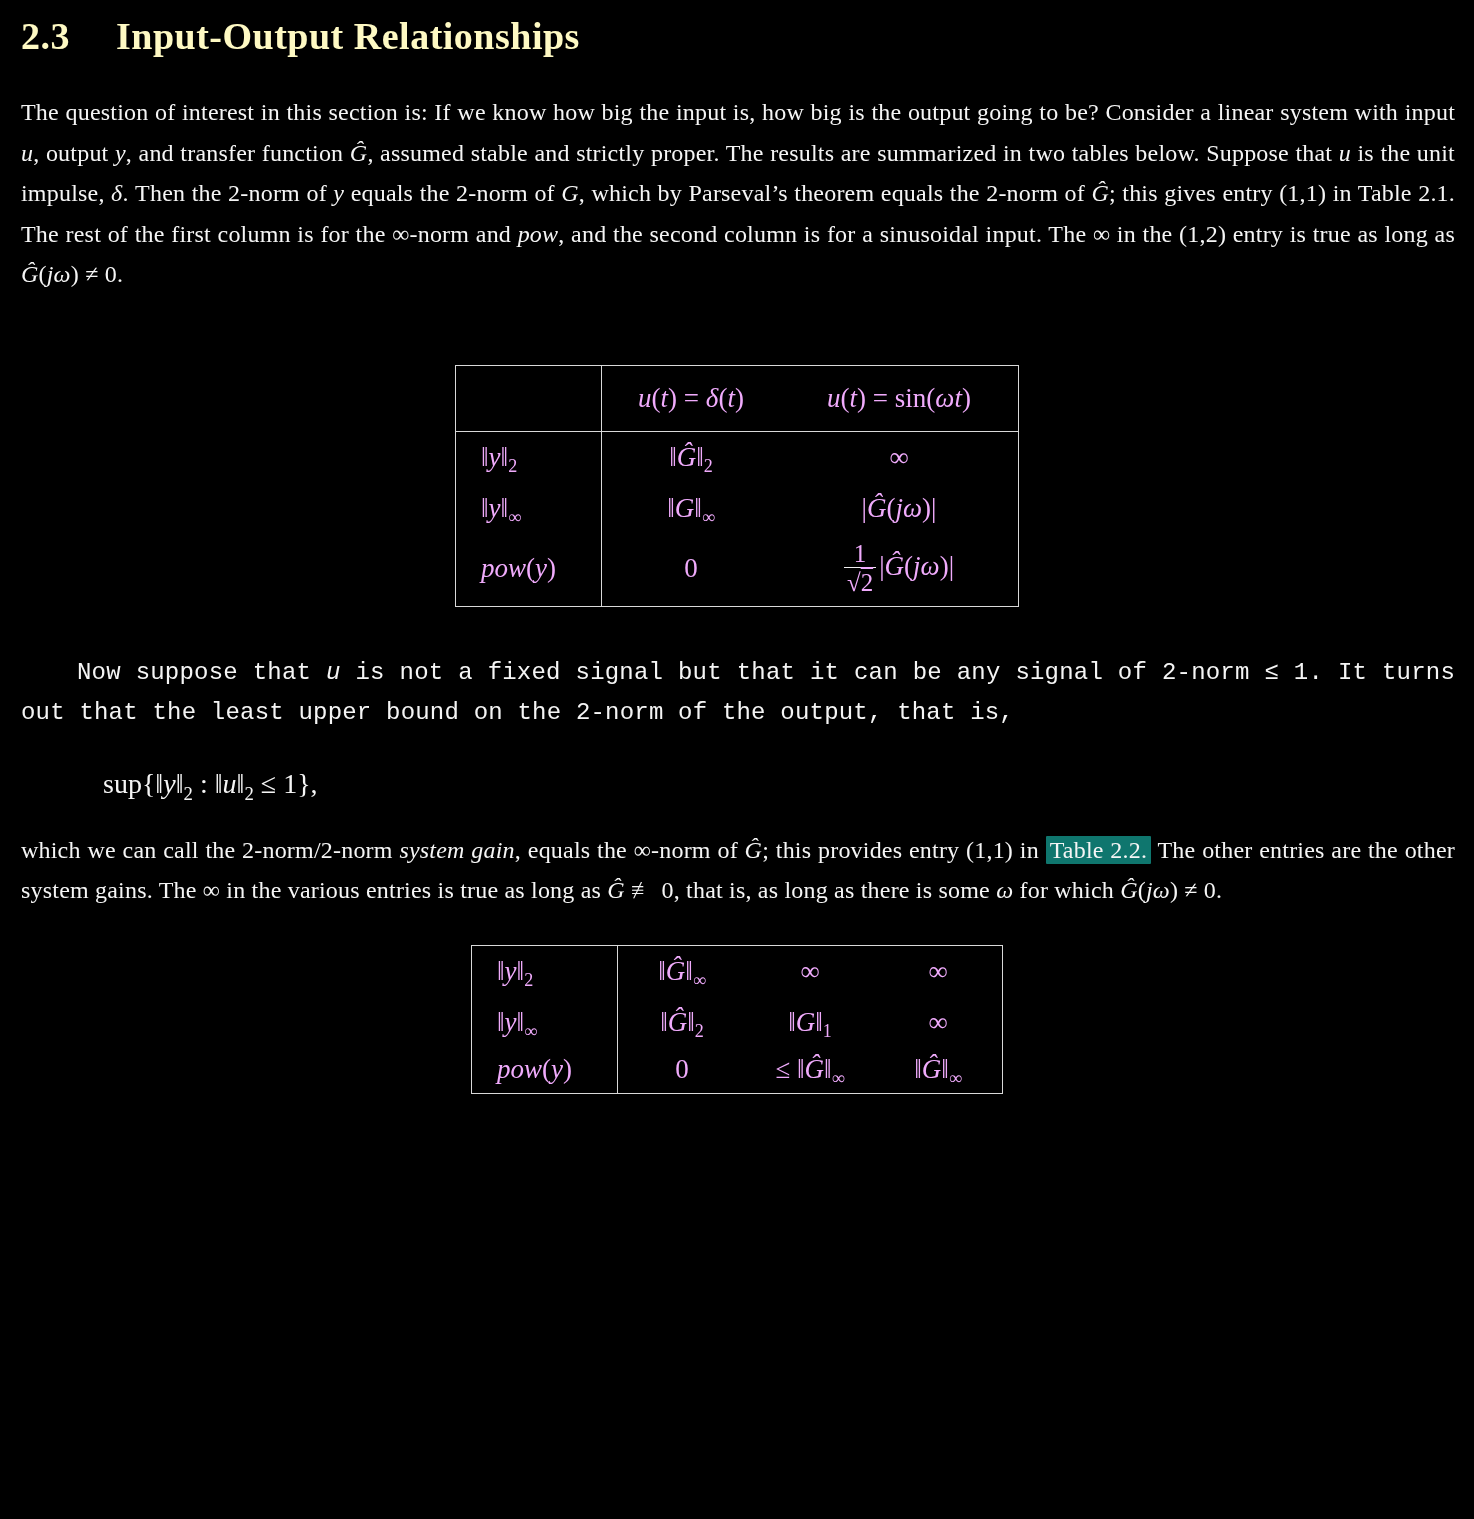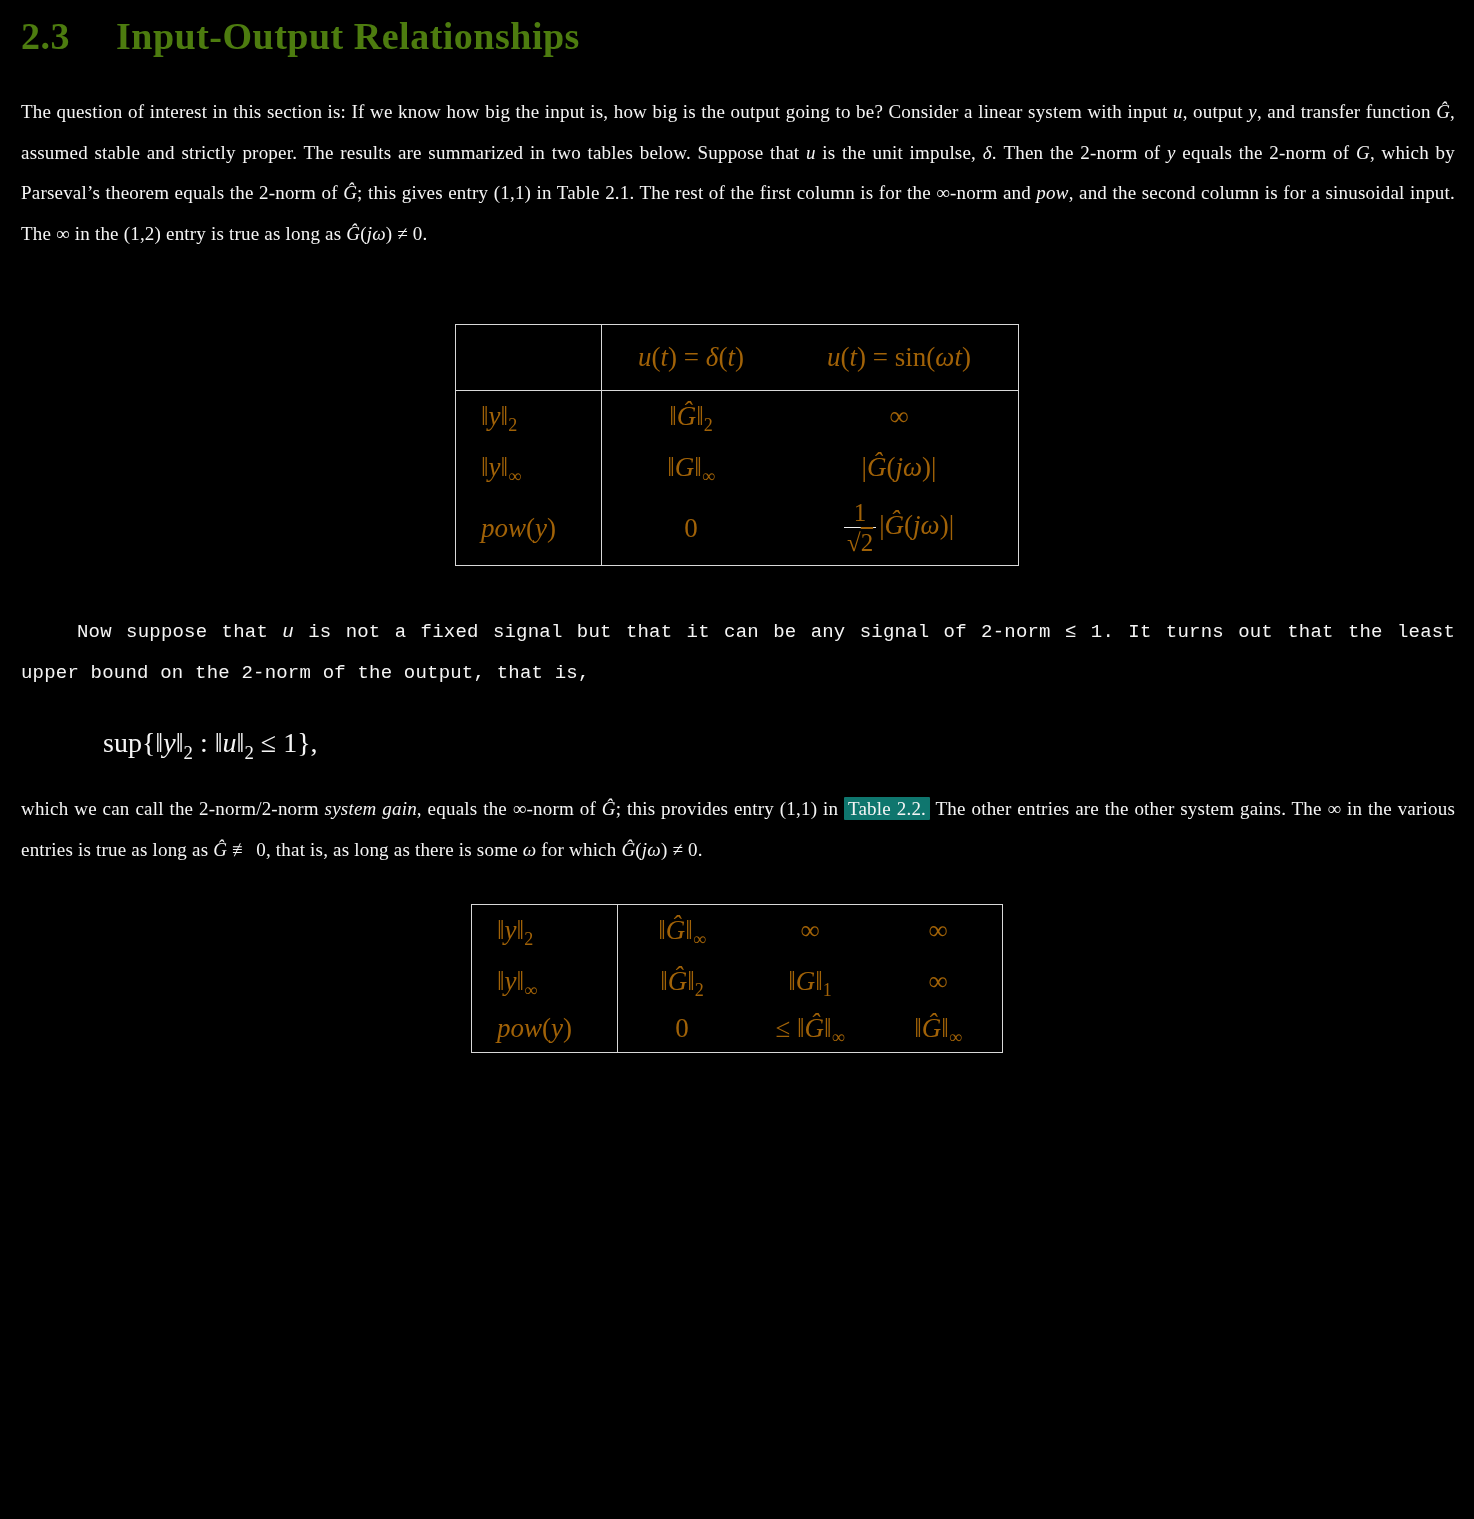--- a/index.html
+++ b/index.html
@@ -10,27 +10,27 @@
     color:#f5f5f5;
     font-family:"Liberation Serif","DejaVu Serif",serif;
     overflow:hidden;
   }
   
   .sec-heading{
     margin:14px 20px 34px 21px;
     font-size:38px;
     font-weight:bold;
     letter-spacing:0.5px;
-    color:#4d7c0f;
+    color:#fef9c3;
   }
   .sec-heading .sec-num{margin-right:36px;}
   
   .body-par{
     margin:0 19px 0 21px;
-    font-size:19px;
+    font-size:24px;
     line-height:40.5px;
     text-align:justify;
     letter-spacing:0.2px;
   }
   .par-gap-top{margin-top:46px;font-family:Liberation Mono, monospace;}
   .par3{margin-top:26px;}
   .indent-first{text-indent:56px;}
   .it{font-style:italic;}
   sub{font-size:67%;line-height:0;vertical-align:-0.35em;}
   .hl{background:#0f766e;padding:1px 4px;border-radius:1px;cursor:pointer;}
@@ -41,21 +41,21 @@
     line-height:40px;
   }
   
   .table-wrap{display:flex;justify-content:center;}
   .t1-wrap{margin-top:70px;}
   .t2-wrap{margin-top:34px;}
   table.mtable{
     border-collapse:collapse;
     border:1.5px solid #d9d9d9;
     font-size:27px;
-    color:#a16207;
+    color:#f0abfc;
   }
   table.mtable td{
     text-align:center;
     vertical-align:middle;
     padding:10px 14px;
   }
   table.mtable td.lbl{
     border-right:1.5px solid #d9d9d9;
     text-align:left;
     padding-left:25px;

